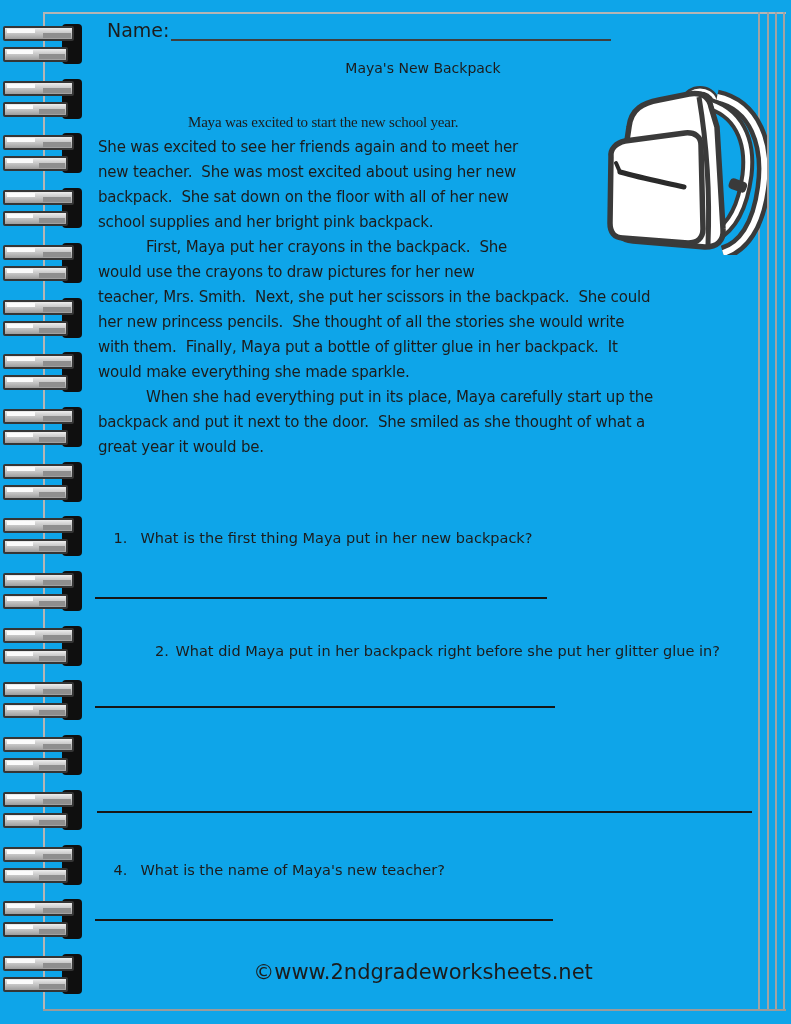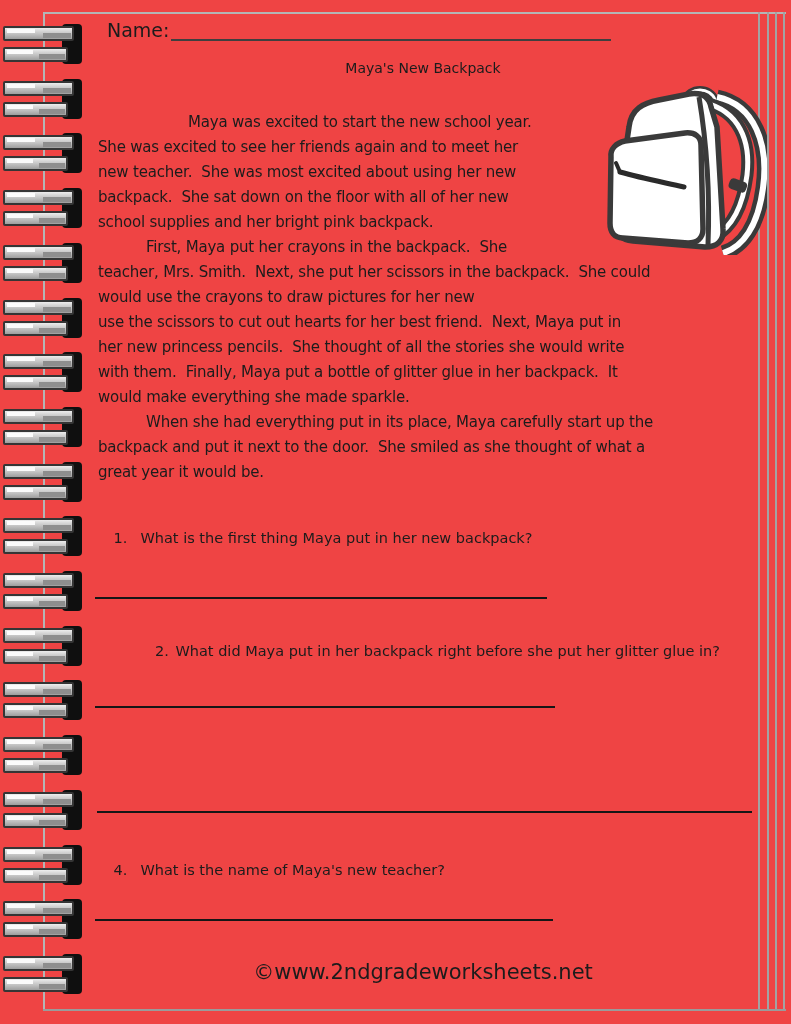--- a/index.html
+++ b/index.html
@@ -1,18 +1,18 @@
 <!DOCTYPE html>
 <html><head>
 <meta charset="utf-8">
 <style>
   html,body{margin:0;padding:0;background:#ffffff;}
   .canvas{
     position:relative; width:791px; height:1024px; overflow:hidden;
-    background:#ef4444; color:#1c1c1c;
+    background:#0ea5e9; color:#1c1c1c;
     font-family:"DejaVu Sans", sans-serif;
   }
   
   .edge{position:absolute; background:transparent;}
   .edge-top{left:43px; top:12px; width:743px; border-top:2px solid #b5b5b5;}
   .edge-left{left:43px; top:12px; height:999px; border-left:2px solid #b5b5b5;}
   .edge-bottom{left:43px; top:1009px; width:743px; border-top:2px solid #9b9b9b;}
   .stackline{position:absolute; top:12px; height:997px; border-left:2px solid #a3a3a3;}
   .sl1{left:758px;} .sl2{left:767px;} .sl3{left:775px;} .sl4{left:783px;}
   
@@ -29,21 +29,21 @@
   .bar::before{content:""; position:absolute; left:2px; top:1px; width:42%; height:4px; background:#fbfbfb;}
   .bar::after{content:""; position:absolute; right:1px; bottom:1px; width:42%; height:5px; background:#8e8e8e;}
   
   .name-row{position:absolute; left:107px; top:18px; display:flex; align-items:flex-end; font-size:19px;}
   .name-line{display:inline-block; width:440px; height:21px; margin-left:2px;
              border-bottom:2px solid #3f3f3f;}
   .title{position:absolute; left:98px; top:60px; width:650px; text-align:center; font-size:14px;}
   
   .story{position:absolute; left:98px; top:110px; width:660px;}
   .story-line{height:25px; line-height:25px; font-size:15px; letter-spacing:-0.2px; white-space:pre;}
-  .ind1{padding-left:90px;}
+  .ind1{padding-left:90px;font-family:Liberation Serif, serif;}
   .ind2{padding-left:48px;}
   
   .backpack{position:absolute; left:599px; top:83px; width:168px; height:172px;}
   
   .q{position:absolute; left:95px; width:660px; font-size:14.5px; white-space:pre;}
   .qn{display:inline-block; width:27px;}
   .q1{top:514px;} .q2{top:627px;text-align:center;} .q3{top:737px;} .q4{top:846px;}
   .ans{position:absolute; border-top:2px solid #161616;}
   .a1{top:597px; left:95px; width:452px;}
   .a2{top:706px; left:95px; width:460px;}
@@ -187,23 +187,22 @@
     <rect x="130" y="97" width="18" height="11" rx="4" transform="rotate(20 139 102)" fill="#3a3a3a"></rect>
   </svg>
 
   <div class="story">
     <div class="story-line ind1">Maya was excited to start the new school year.</div>
     <div class="story-line">She was excited to see her friends again and to meet her</div>
     <div class="story-line">new teacher.  She was most excited about using her new</div>
     <div class="story-line">backpack.  She sat down on the floor with all of her new</div>
     <div class="story-line">school supplies and her bright pink backpack.</div>
     <div class="story-line ind2">First, Maya put her crayons in the backpack.  She</div>
+    <div class="story-line">would use the crayons to draw pictures for her new</div>
     <div class="story-line">teacher, Mrs. Smith.  Next, she put her scissors in the backpack.  She could</div>
-    <div class="story-line">would use the crayons to draw pictures for her new</div>
-    <div class="story-line">use the scissors to cut out hearts for her best friend.  Next, Maya put in</div>
     <div class="story-line">her new princess pencils.  She thought of all the stories she would write</div>
     <div class="story-line">with them.  Finally, Maya put a bottle of glitter glue in her backpack.  It</div>
     <div class="story-line">would make everything she made sparkle.</div>
     <div class="story-line ind2">When she had everything put in its place, Maya carefully start up the</div>
     <div class="story-line">backpack and put it next to the door.  She smiled as she thought of what a</div>
     <div class="story-line">great year it would be.</div>
   </div>
 
   <div class="q q1">
     <span class="qn">1.</span><span class="qt">What is the first thing Maya put in her new backpack?</span>

